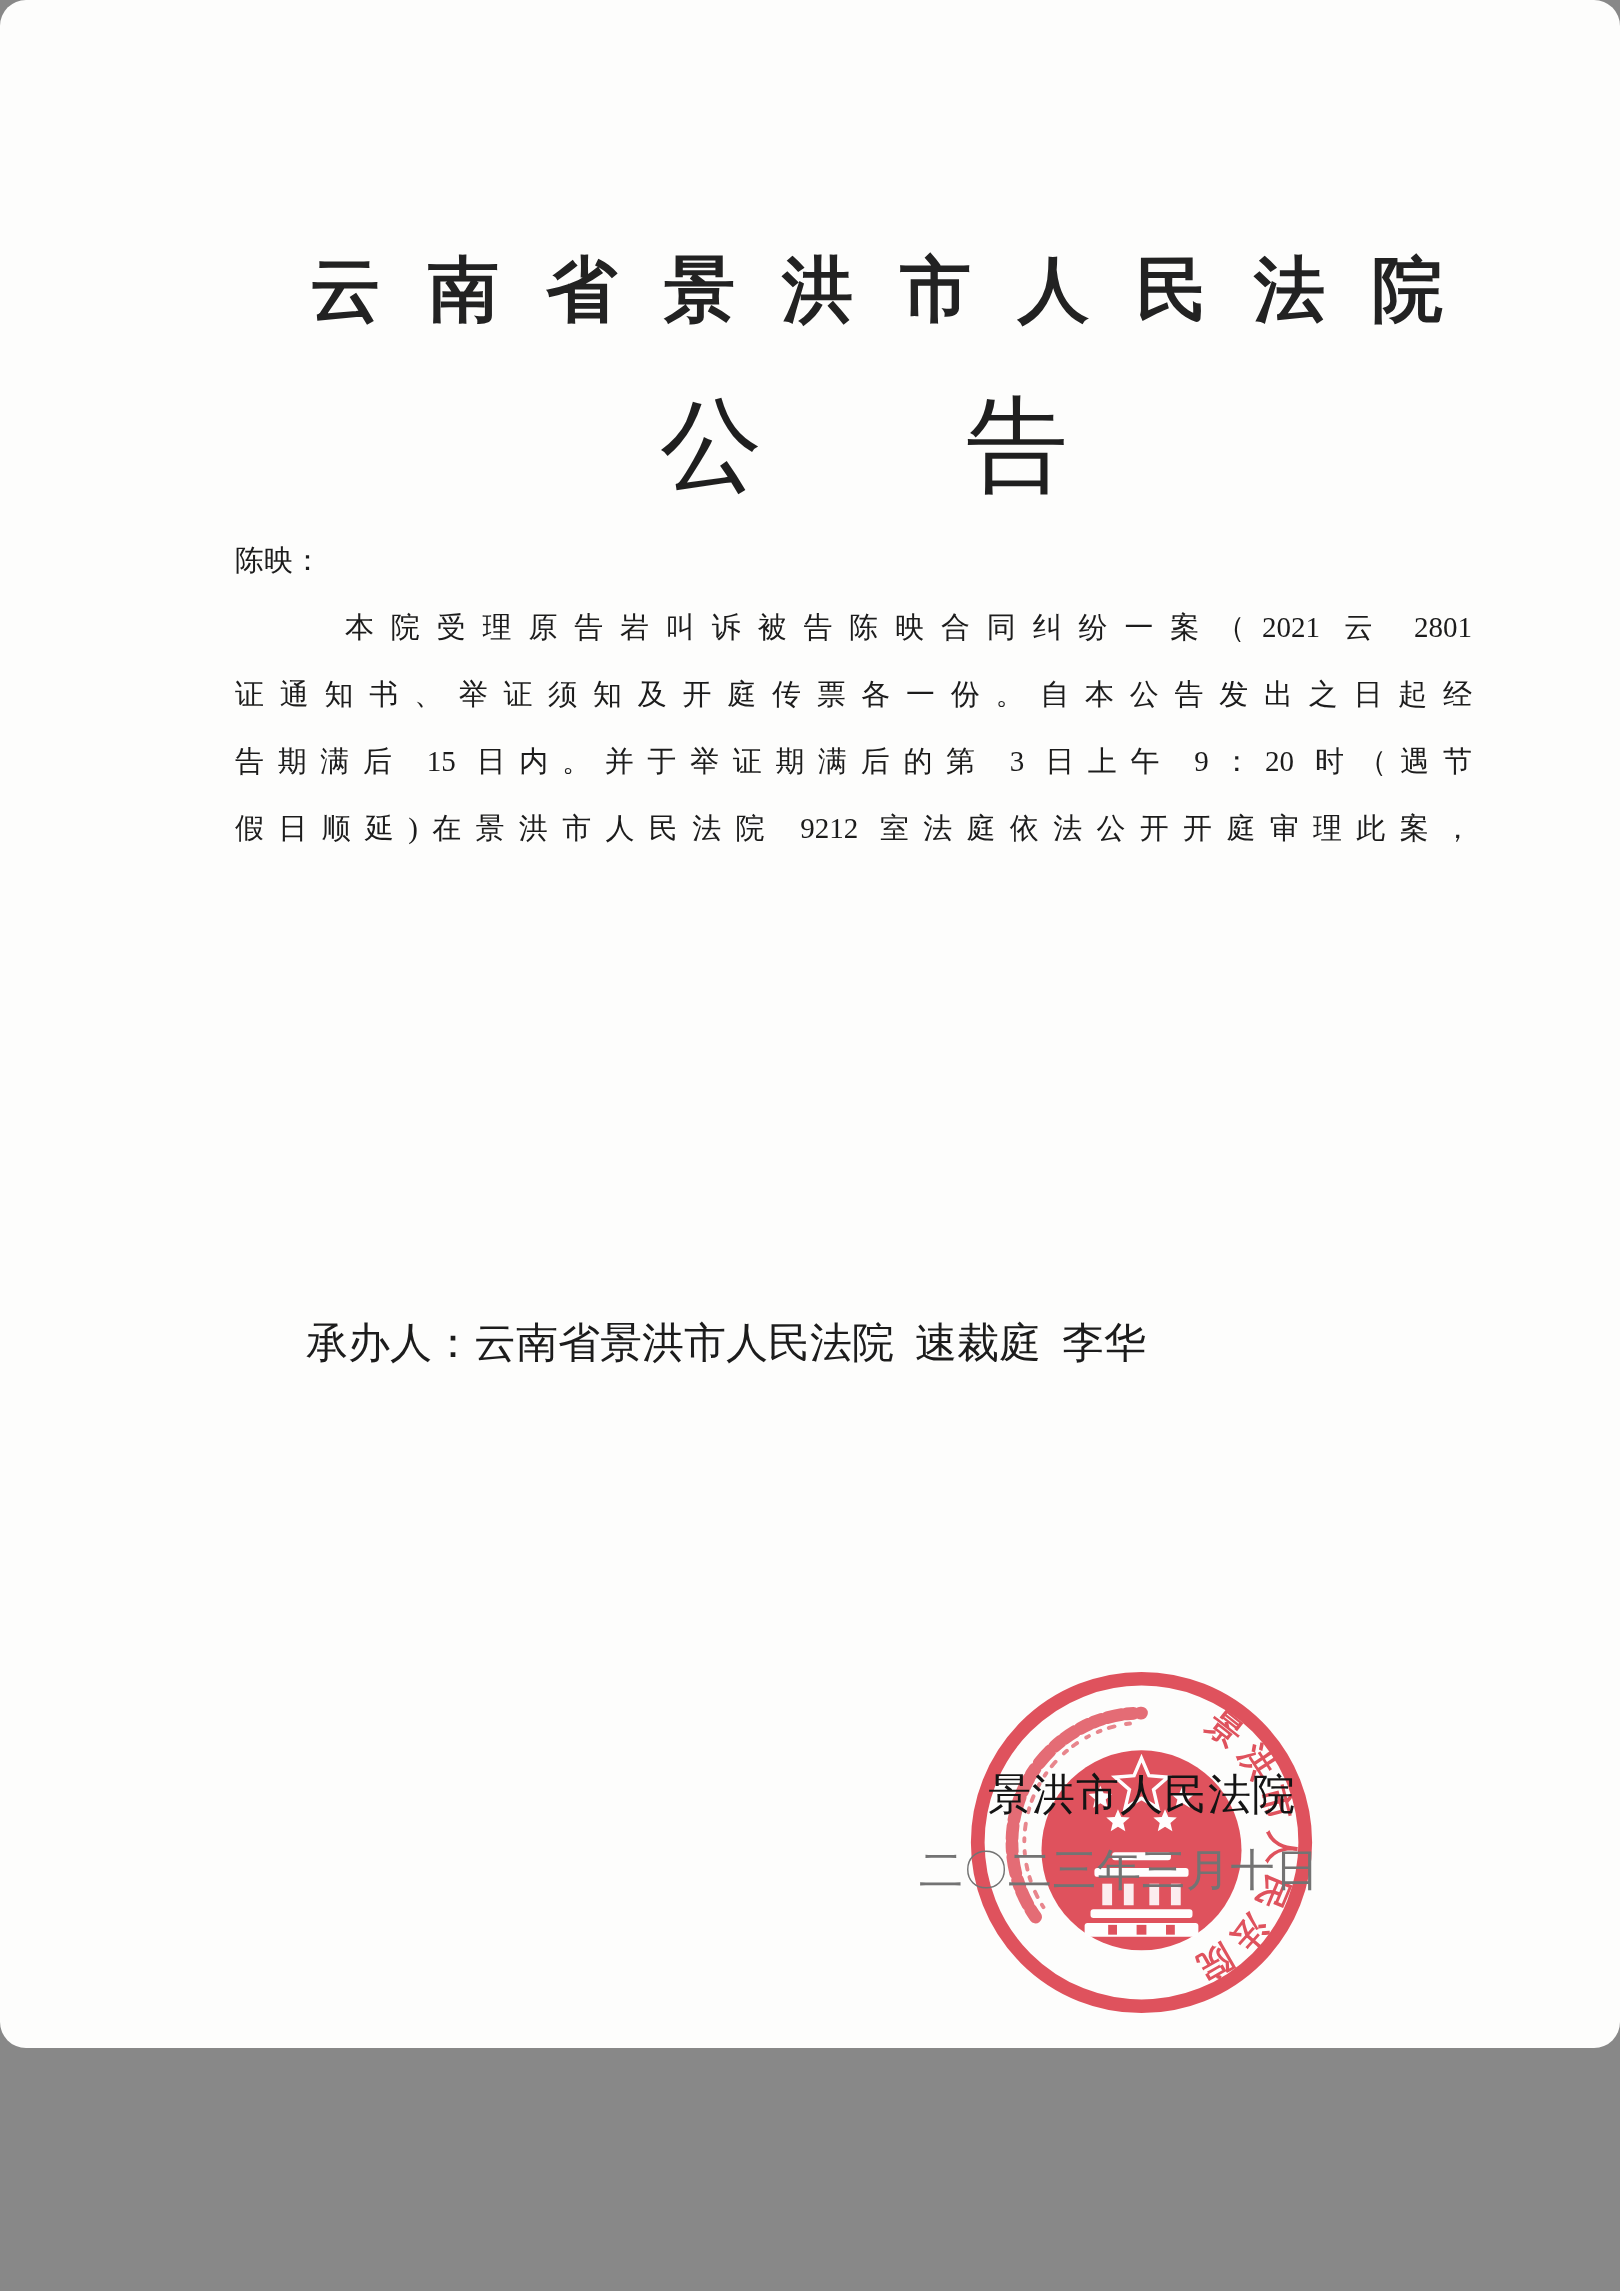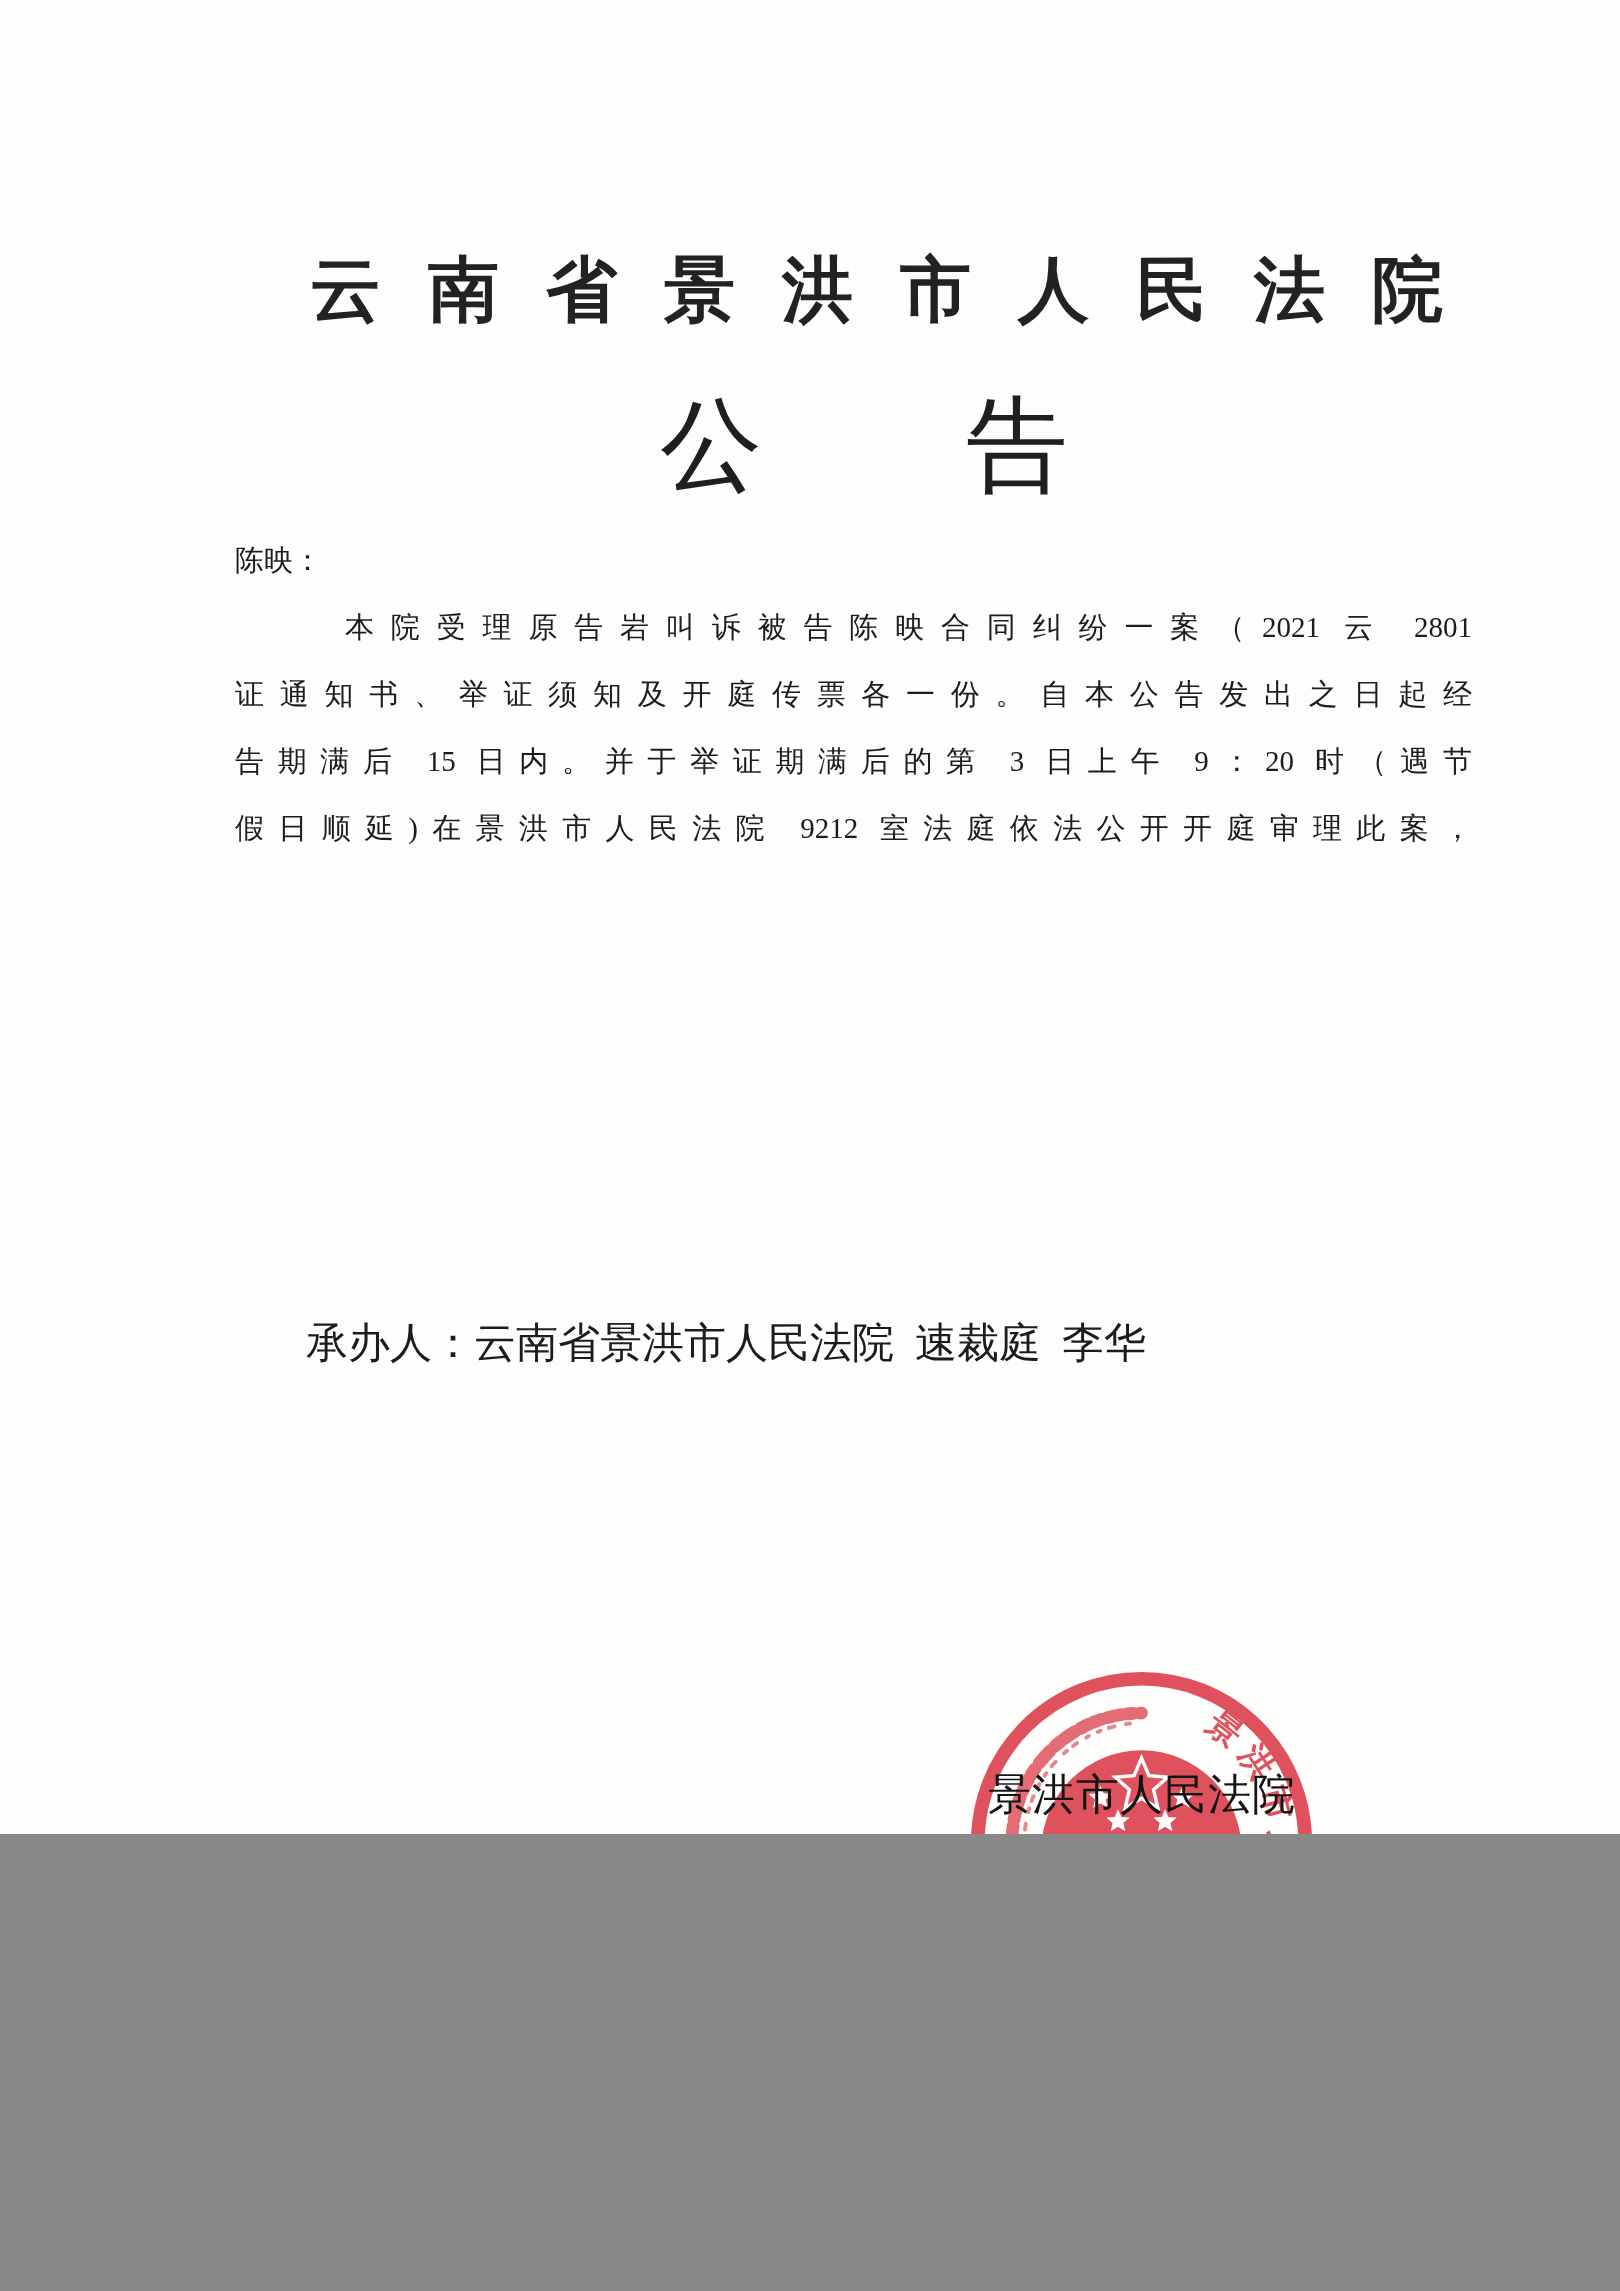--- a/index.html
+++ b/index.html
@@ -1,23 +1,24 @@
 <!DOCTYPE html>
 <html><head>
 <meta charset="utf-8">
 <style>
   html,body{margin:0;padding:0;background:#888;}
   .page{
     position:relative;
-    width:1620px;height:1834px;
+    width:1620px;height:2048px;
     margin:0 auto;
     background:#fdfdfc;
     overflow:hidden;
     font-family:"Liberation Serif","DejaVu Serif",serif;
     color:#1c1c1c;
+    border-radius:26px;
   }
   
   .court-title{
     position:absolute;top:243px;left:0;right:0;
     text-align:center;
     font-size:71px;font-weight:bold;
     letter-spacing:47px;
     transform:translateX(90px);
     white-space:nowrap;
     color:#222;

